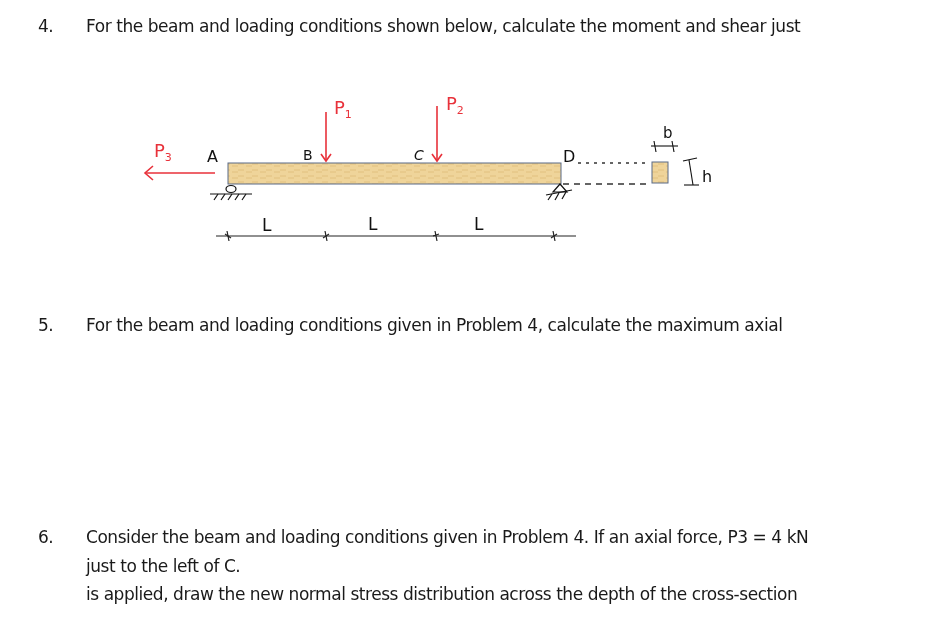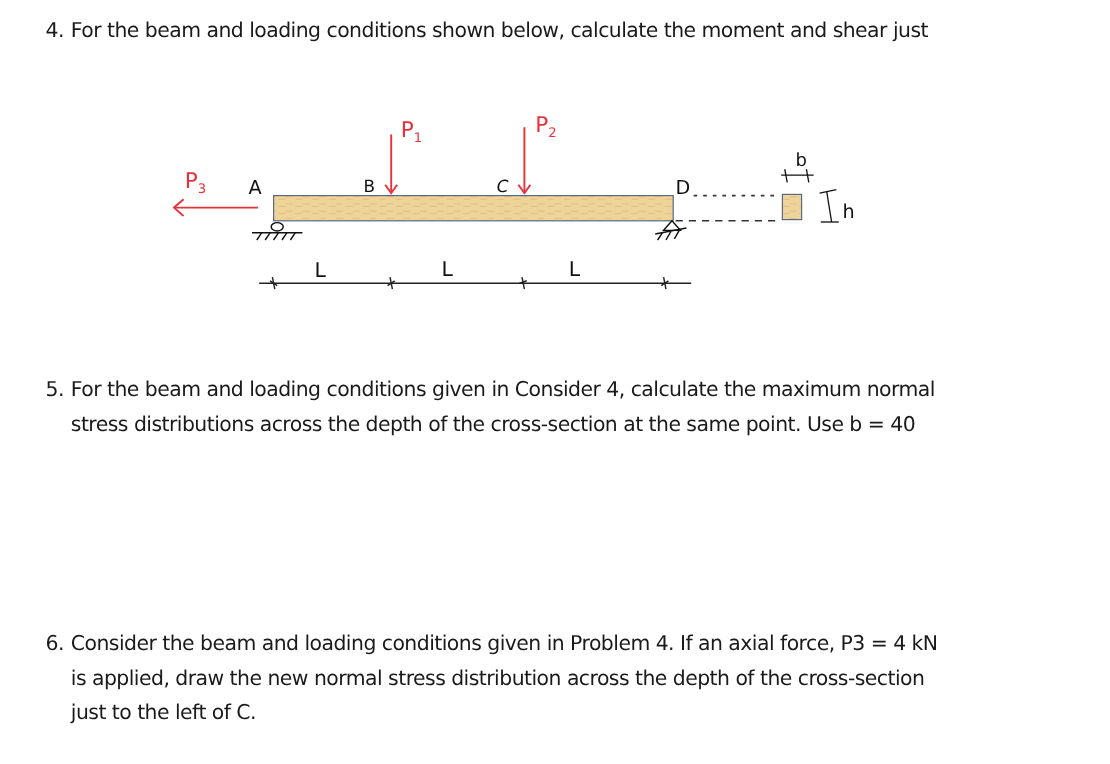--- a/index.html
+++ b/index.html
@@ -3,21 +3,21 @@
   <meta charset="utf-8">
   <style>
     html, body { margin: 0; padding: 0; background: #ffffff; }
     body {
       width: 925px; height: 637px; position: relative; overflow: hidden;
       font-family: "DejaVu Sans", "Liberation Sans", sans-serif;
       color: #1a1a1a;
     }
     .problem { position: absolute; left: 38px; width: 840px; font-size: 17px; line-height: 28.5px; letter-spacing: -0.45px; }
     .problem .num { position: absolute; left: 0; top: 0; }
-    .problem .text { margin-left: 21px; }
+    .problem .text { margin-left: 48px; }
     .problem .line { display: block; white-space: nowrap; }
     #p4 { top: 12px; }
     #p5 { top: 311px; }
     #p6 { top: 523px; }
     #figure { position: absolute; left: 0; top: 80px; width: 925px; height: 175px; }
     .hand { font-family: "DejaVu Sans", sans-serif; }
   </style>
 </head>
 <body>
 
@@ -118,25 +118,24 @@
     <line x1="689" y1="160" x2="693" y2="185"></line>
     <line x1="683" y1="161" x2="697" y2="158"></line>
     <line x1="684" y1="185" x2="699" y2="185"></line>
   </g>
   <text class="hand" x="702" y="182" font-size="16" fill="#111">h</text>
 </svg>
 
 <div class="problem" id="p5">
   <span class="num">5.</span>
   <div class="text">
-    <span class="line">For the beam and loading conditions given in Consider 4, calculate the maximum normal</span>
-    <span class="line">stress distributions across the depth of the cross-section at the same point. Use b = 40</span>
+    <span class="line">For the beam and loading conditions given in Problem 4, calculate the maximum axial</span>
   </div>
 </div>
 
 <div class="problem" id="p6">
   <span class="num">6.</span>
   <div class="text">
     <span class="line">Consider the beam and loading conditions given in Problem 4. If an axial force, P3 = 4 kN</span>
+    <span class="line">just to the left of C.</span>
     <span class="line">is applied, draw the new normal stress distribution across the depth of the cross-section</span>
-    <span class="line">just to the left of C.</span>
   </div>
 </div>
 
 </body></html>

